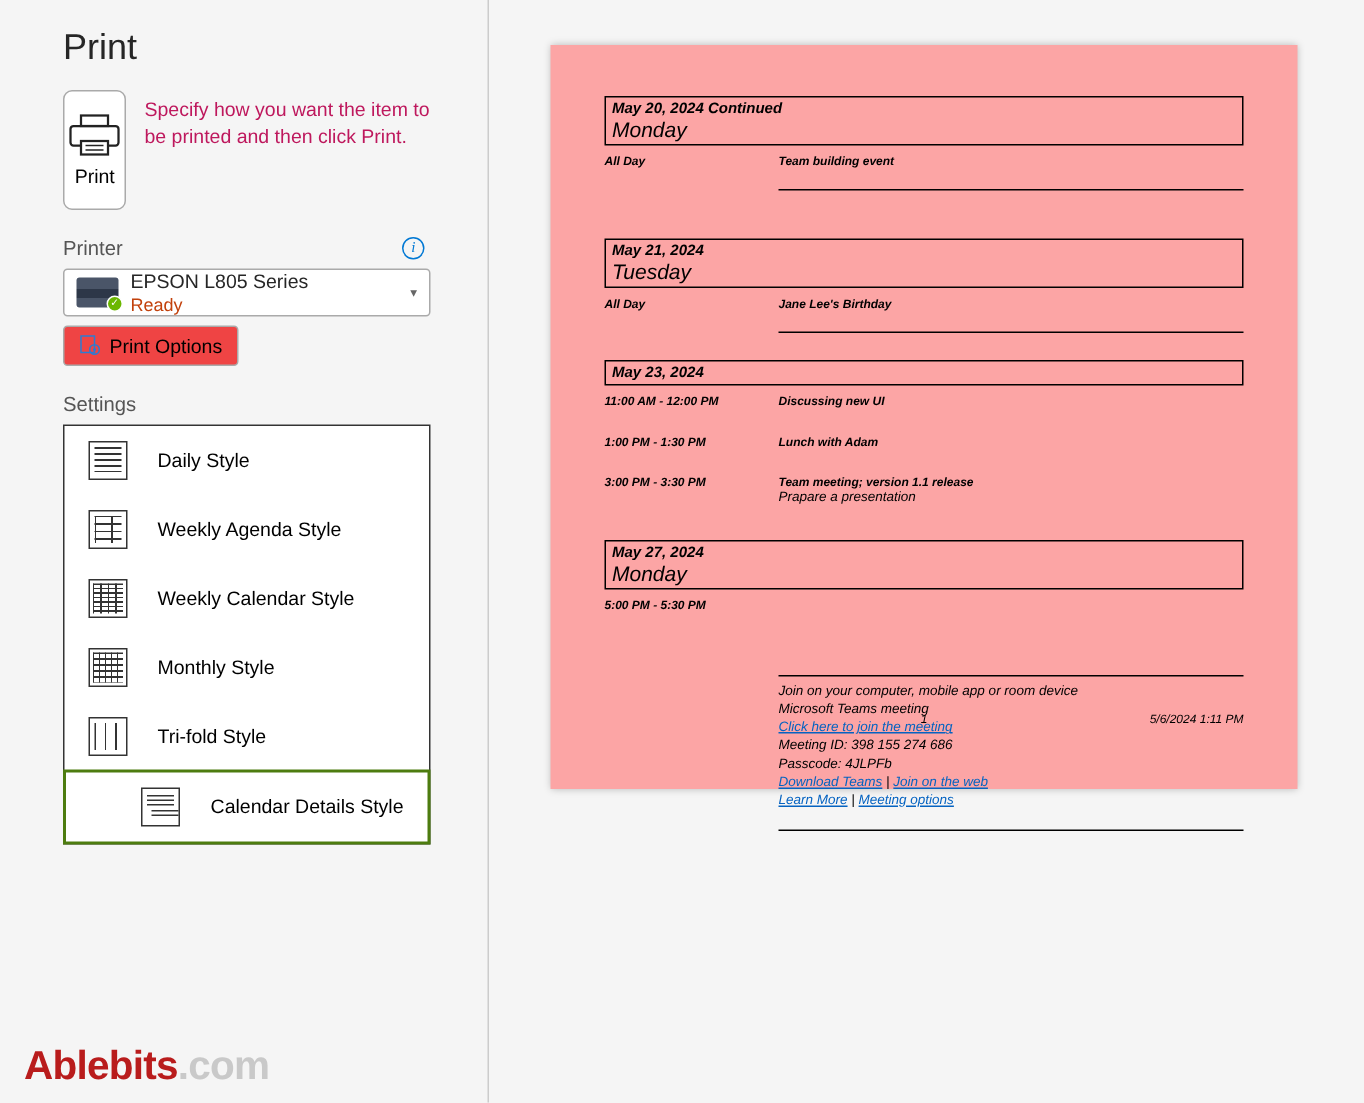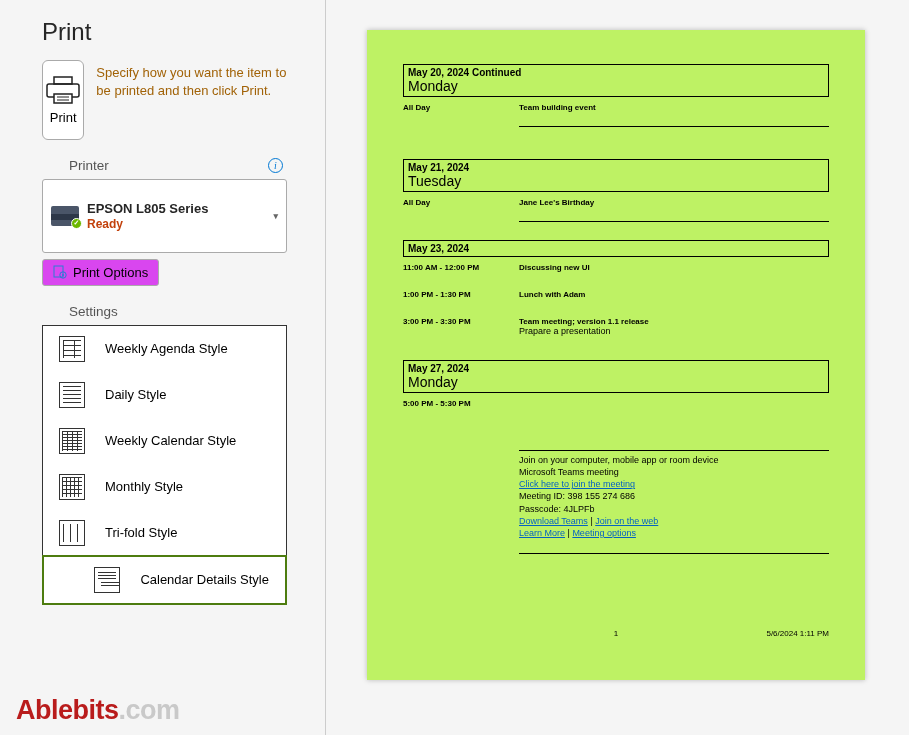--- a/index.html
+++ b/index.html
@@ -33,57 +33,55 @@
       display: flex;
       flex-direction: column;
       align-items: center;
       justify-content: center;
       cursor: pointer;
       font-size: 13px;
     }
     .print-icon { width: 34px; height: 28px; margin-bottom: 6px; }
     .print-desc {
       font-size: 13px;
-      color: #a16207;
+      color: #be185d;
       line-height: 1.4;
       padding-top: 4px;
     }
     .section-label {
       font-size: 13.5px;
       color: #555;
       margin-bottom: 6px;
       display: flex;
       justify-content: space-between;
-      margin-left: 27px;
     }
     .info-icon {
       width: 15px; height: 15px;
       border: 1.3px solid #0078d4;
       border-radius: 50%;
       color: #0078d4;
       font-size: 10px;
       font-style: italic;
       display: inline-flex;
       align-items: center;
       justify-content: center;
       font-family: Georgia, serif;
       margin-right: 4px;
     }
     .printer-dropdown {
       border: 1px solid #aaa;
       background: #fff;
       border-radius: 3px;
-      padding: 21px 8px;
+      padding: 0 8px;
       display: flex;
       align-items: center;
       gap: 8px;
       cursor: pointer;
       margin-bottom: 6px;
       position: relative;
-      font-weight: bold;
     }
     .printer-img {
       width: 28px; height: 20px;
       background: linear-gradient(#4a5568 0 40%, #2d3748 40% 70%, #4a5568 70%);
       border-radius: 2px;
       position: relative;
     }
     .printer-check {
       position: absolute;
       bottom: -3px; right: -3px;
@@ -96,21 +94,21 @@
       display: flex;
       align-items: center;
       justify-content: center;
     }
     .printer-info { flex: 1; font-size: 13px; line-height: 1.2; }
     .printer-name { color: #262626; }
     .printer-status { color: #c2410c; font-size: 12px; }
     .dd-arrow { font-size: 9px; color: #666; }
     .print-options-btn {
       border: 1px solid #aaa;
-      background: #d946ef;
+      background: #ef4444;
       border-radius: 3px;
       padding: 5px 10px;
       font-size: 13px;
       display: inline-flex;
       align-items: center;
       gap: 6px;
       cursor: pointer;
       margin-bottom: 18px;
     }
     .gear-icon { width: 14px; height: 14px; }
@@ -152,27 +150,28 @@
       background: #ccc;
     }
 
     .preview-panel {
       flex: 1;
       padding: 30px 26px 10px 42px;
       display: flex;
       flex-direction: column;
     }
     .page {
-      background: #bef264;
+      background: #fca5a5;
       box-shadow: 0 0 5px rgba(0,0,0,0.25);
       width: 498px;
-      height: 650px;
+      height: 496px;
       padding: 34px 36px 20px 36px;
       position: relative;
       font-size: 9px;
+      font-style: italic;
     }
     .day-header {
       border: 1px solid #000;
       padding: 2px 4px;
       margin-top: 10px;
     }
     .day-header:first-child { margin-top: 0; }
     .day-date { font-weight: bold; font-size: 10px; }
     .day-dow { font-size: 14px; }
     .event-row {
@@ -263,26 +262,26 @@
       </svg>
       <span>Print Options</span>
     </button>
 
     <div class="section-label">
       <span>Settings</span>
     </div>
 
     <div class="settings-box">
       <div class="style-item">
+        <div class="style-icon si-daily"></div>
+        <span>Daily Style</span>
+      </div>
+      <div class="style-item">
         <div class="style-icon si-wagenda"></div>
         <span>Weekly Agenda Style</span>
-      </div>
-      <div class="style-item">
-        <div class="style-icon si-daily"></div>
-        <span>Daily Style</span>
       </div>
       <div class="style-item">
         <div class="style-icon si-wcal"></div>
         <span>Weekly Calendar Style</span>
       </div>
       <div class="style-item">
         <div class="style-icon si-month"></div>
         <span>Monthly Style</span>
       </div>
       <div class="style-item">

